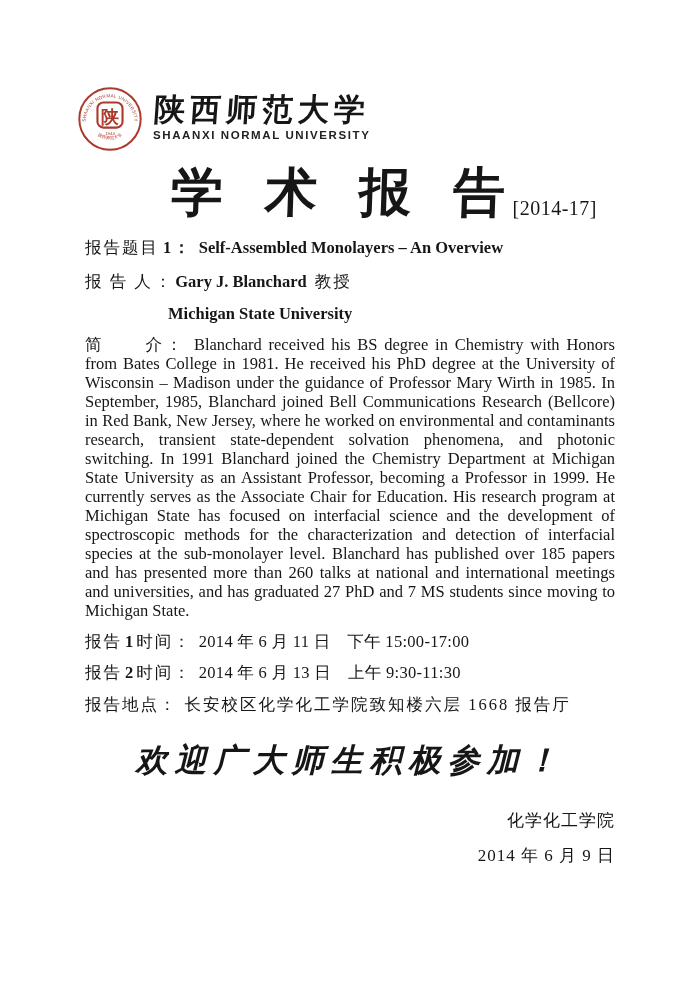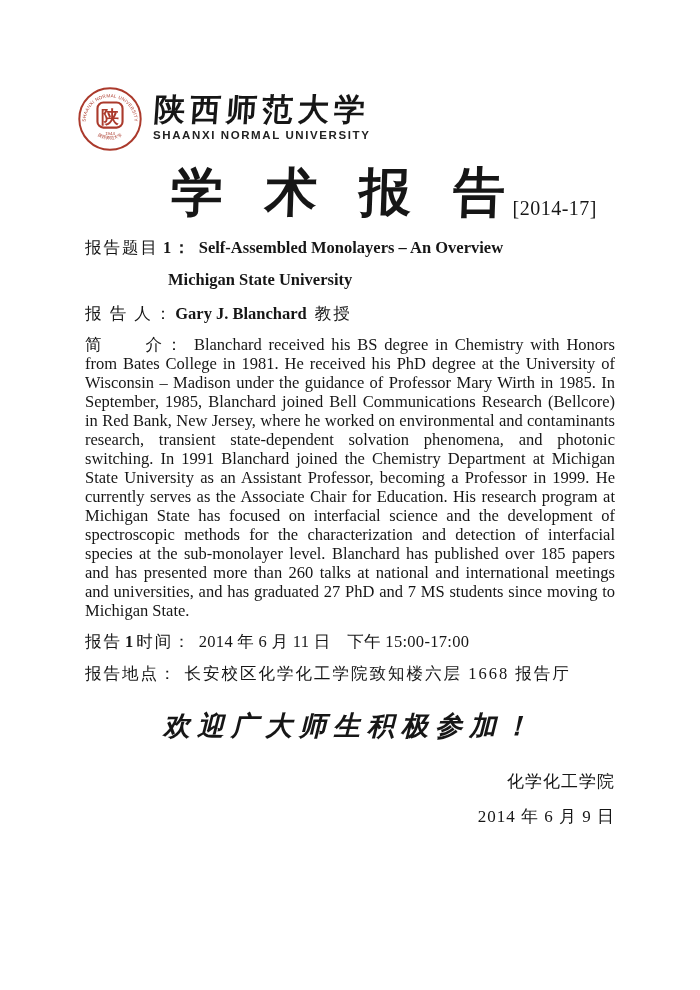--- a/index.html
+++ b/index.html
@@ -56,21 +56,21 @@
   .schedule { margin-top: 12px; }
   .sched-line { margin-top: 12px; }
   .sched-line .num { margin: 0 3px; }
   .sched-line .value { margin-left: 7px; letter-spacing: 0.3px; }
   .venue-line { margin-top: 13px; }
   .venue-line .value { margin-left: 7px; }
 
   
   .welcome {
     margin-top: 25px; text-align: center;
-    font-size: 27px; font-weight: 900; font-style: italic; letter-spacing: 7px;
+    font-size: 32px; font-weight: 900; font-style: italic; letter-spacing: 7px;
     font-family: "DejaVu Serif", serif;
   }
 
   
   .signature { margin-top: 20px; text-align: right; font-size: 17px; line-height: 35px; letter-spacing: 1px; }
 
   b { font-weight: 700; }
 </style>
 </head>
 <body>
@@ -104,30 +104,33 @@
     <h1 class="main-title">学术报告</h1>
     <span class="doc-number">[2014-17]</span>
   </div>
 
   <div class="topics">
     <div class="line topic-line">
       <span class="zh">报告题目</span><b class="num">1</b><b class="sep">：</b><b class="topic-title">Self-Assembled Monolayers – An Overview</b>
     </div>
   </div>
 
-  <div class="line affiliation">Michigan State University</div>
   <div class="line speaker-line">
     <span class="zh">报 告 人</span><span class="sep">：</span><b>Gary J. Blanchard</b><span class="zh prof">教授</span>
   </div>
+  <div class="line affiliation">Michigan State University</div>
 
   <p class="bio"><span class="bio-label">简　　介：</span><span>Blanchard received his BS degree in Chemistry with Honors from Bates College in 1981.  He received his PhD degree at the University of Wisconsin – Madison under the guidance of Professor Mary Wirth in 1985.  In September, 1985, Blanchard joined Bell Communications Research (Bellcore) in Red Bank, New Jersey, where he worked on environmental and contaminants research, transient state-dependent solvation phenomena, and photonic switching.  In 1991 Blanchard joined the Chemistry Department at Michigan State University as an Assistant Professor, becoming a Professor in 1999.  He currently serves as the Associate Chair for Education.  His research program at Michigan State has focused on interfacial science and the development of spectroscopic methods for the characterization and detection of interfacial species at the sub-monolayer level.  Blanchard has published over 185 papers and has presented more than 260 talks at national and international meetings and universities, and has graduated 27 PhD and 7 MS students since moving to Michigan State.</span></p>
 
   <div class="schedule">
     <div class="line sched-line">
       <span class="zh">报告</span><b class="num">1</b><span class="zh">时间：</span><span class="value">2014 年 6 月 11 日　下午 15:00-17:00</span>
+    </div>
+    <div class="line sched-line">
+      <span class="zh">报告</span><b class="num">2</b><span class="zh">时间：</span><span class="value">2014 年 6 月 13 日　上午 9:30-11:30</span>
     </div>
   </div>
 
   <div class="line venue-line">
     <span class="zh">报告地点：</span><span class="zh value">长安校区化学化工学院致知楼六层 1668 报告厅</span>
   </div>
 
   <div class="welcome">欢迎广大师生积极参加！</div>
 
   <div class="signature">

